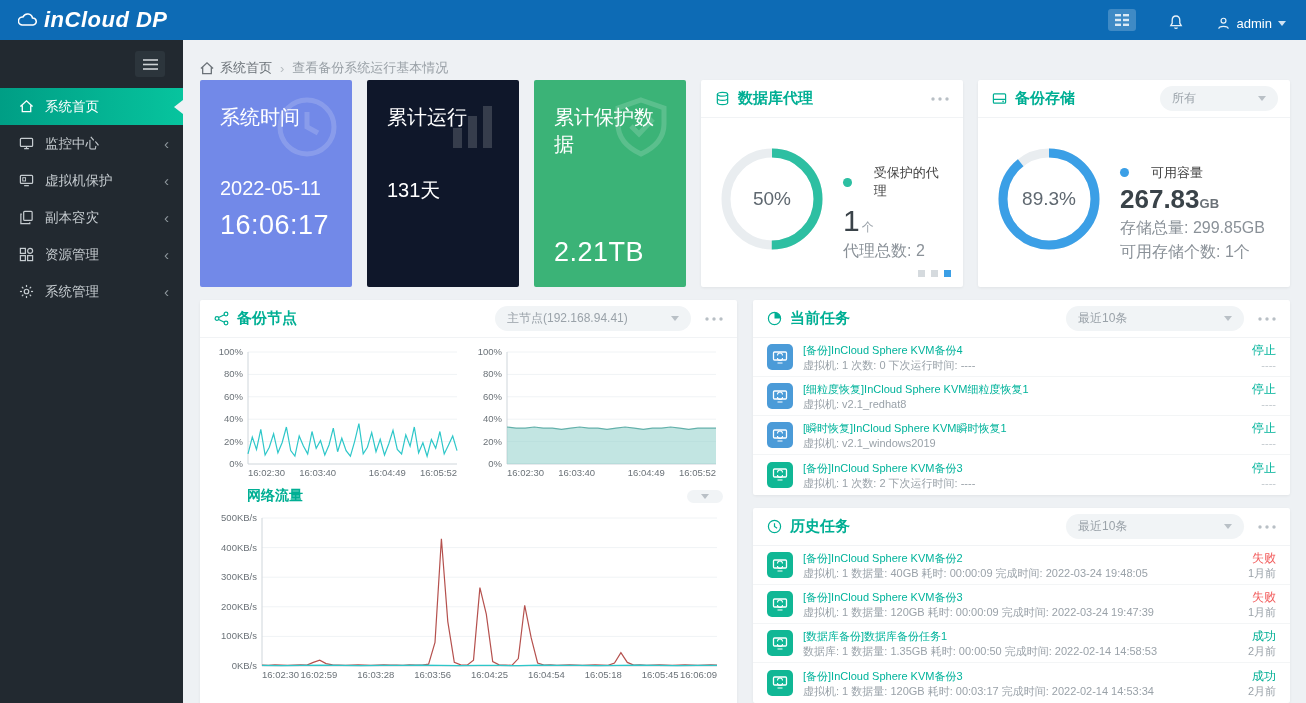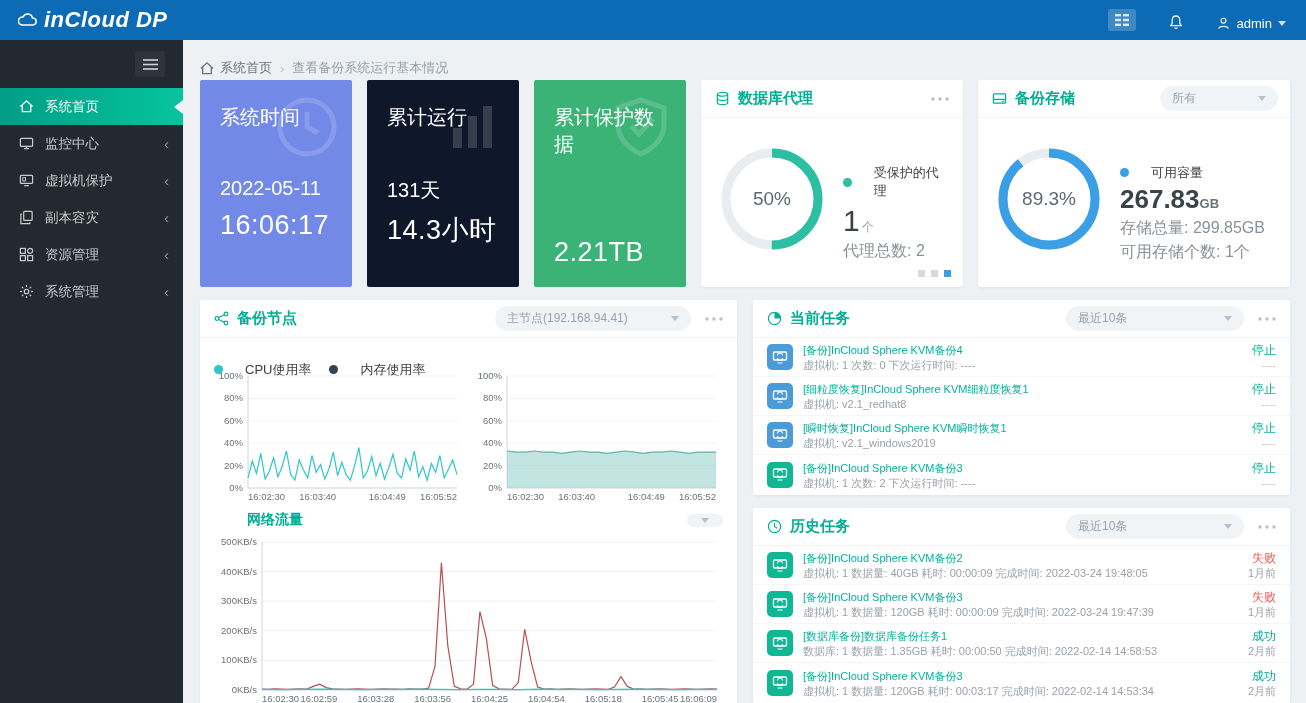--- a/index.html
+++ b/index.html
@@ -266,21 +266,20 @@
         <div class="stat-card" style="background: #0f172a;">
           <svg class="sc-watermark" width="66" height="66" viewBox="0 0 66 66">
               <g fill="#fff">
                 <rect x="12" y="34" width="9" height="20"></rect>
                 <rect x="27" y="22" width="9" height="32"></rect>
                 <rect x="42" y="12" width="9" height="42"></rect>
               </g>
             </svg>
           <div class="sc-title">累计运行</div>
           <div class="sc-line1">131天</div>
-          <div class="sc-line2">14.3小时</div>
         </div>
         <div class="stat-card" style="background: rgb(59, 179, 119);">
           <svg class="sc-watermark" width="66" height="66" viewBox="0 0 66 66">
               <path d="M33 6 L56 14 V30 C56 45 46 54 33 60 C20 54 10 45 10 30 V14 Z" fill="none" stroke="#fff" stroke-width="5"></path>
               <path d="M23 32 L31 40 L45 25" fill="none" stroke="#fff" stroke-width="5"></path>
             </svg>
           <div class="sc-title">累计保护数据</div>
           <div class="sc-line1"></div>
           <div class="sc-line2">2.21TB</div>
         </div>
@@ -394,30 +393,20 @@
                     <g fill="#b8bfc5">
                       <circle cx="2" cy="2" r="1.7"></circle>
                       <circle cx="9" cy="2" r="1.7"></circle>
                       <circle cx="16" cy="2" r="1.7"></circle>
                     </g>
                   </svg>
                 </button>
             </span>
           </div>
           <div class="node-body">
-            <div class="chart-legend">
-              <span class="legend-line">
-                  <span class="legend-dot" style="background:#2ec7c9;"></span>
-                  <span>CPU使用率</span>
-                </span>
-              <span class="legend-line">
-                  <span class="legend-dot" style="background:#2f4554;"></span>
-                  <span>内存使用率</span>
-                </span>
-            </div>
             <div class="charts-row">
               <svg width="249" height="136">
                   <text x="29" y="123" text-anchor="end" fill="#6b7278" font-size="9.5">0%</text>
                   <line x1="34" y1="97.6" x2="243" y2="97.6" stroke="#f0f3f5" stroke-width="1"></line>
                   <text x="29" y="100.6" text-anchor="end" fill="#6b7278" font-size="9.5">20%</text>
                   <line x1="34" y1="75.2" x2="243" y2="75.2" stroke="#f0f3f5" stroke-width="1"></line>
                   <text x="29" y="78.2" text-anchor="end" fill="#6b7278" font-size="9.5">40%</text>
                   <line x1="34" y1="52.8" x2="243" y2="52.8" stroke="#f0f3f5" stroke-width="1"></line>
                   <text x="29" y="55.8" text-anchor="end" fill="#6b7278" font-size="9.5">60%</text>
                   <line x1="34" y1="30.400000000000006" x2="243" y2="30.400000000000006" stroke="#f0f3f5" stroke-width="1"></line>

